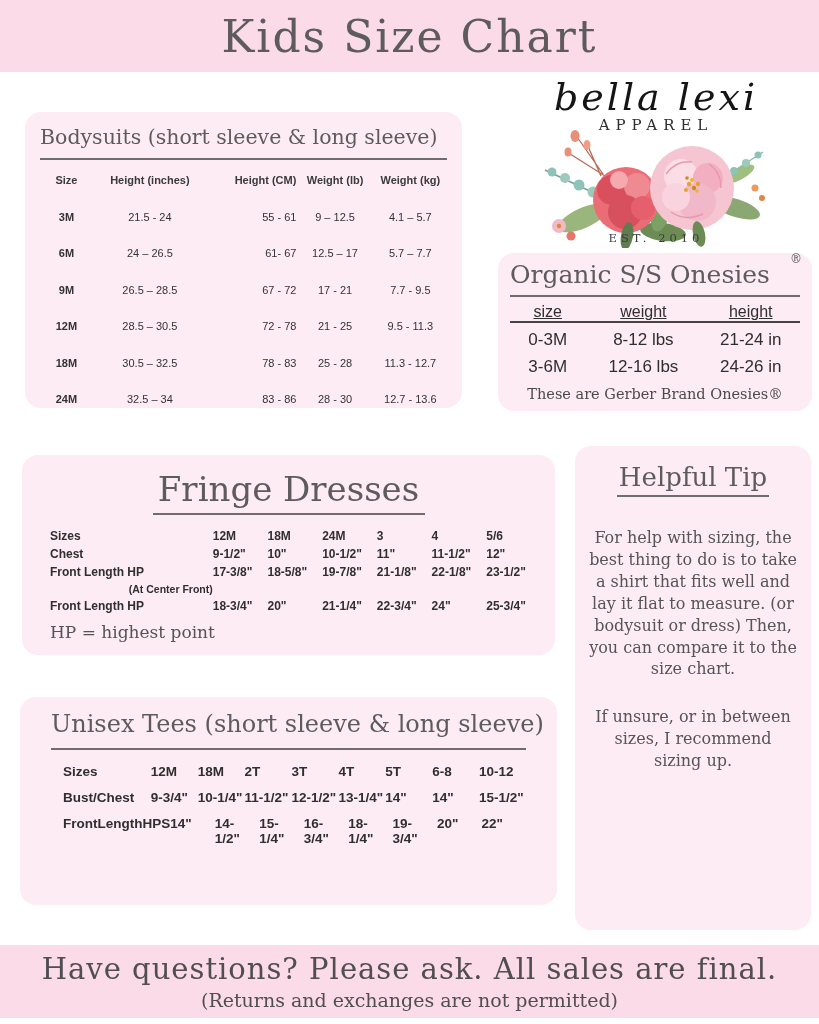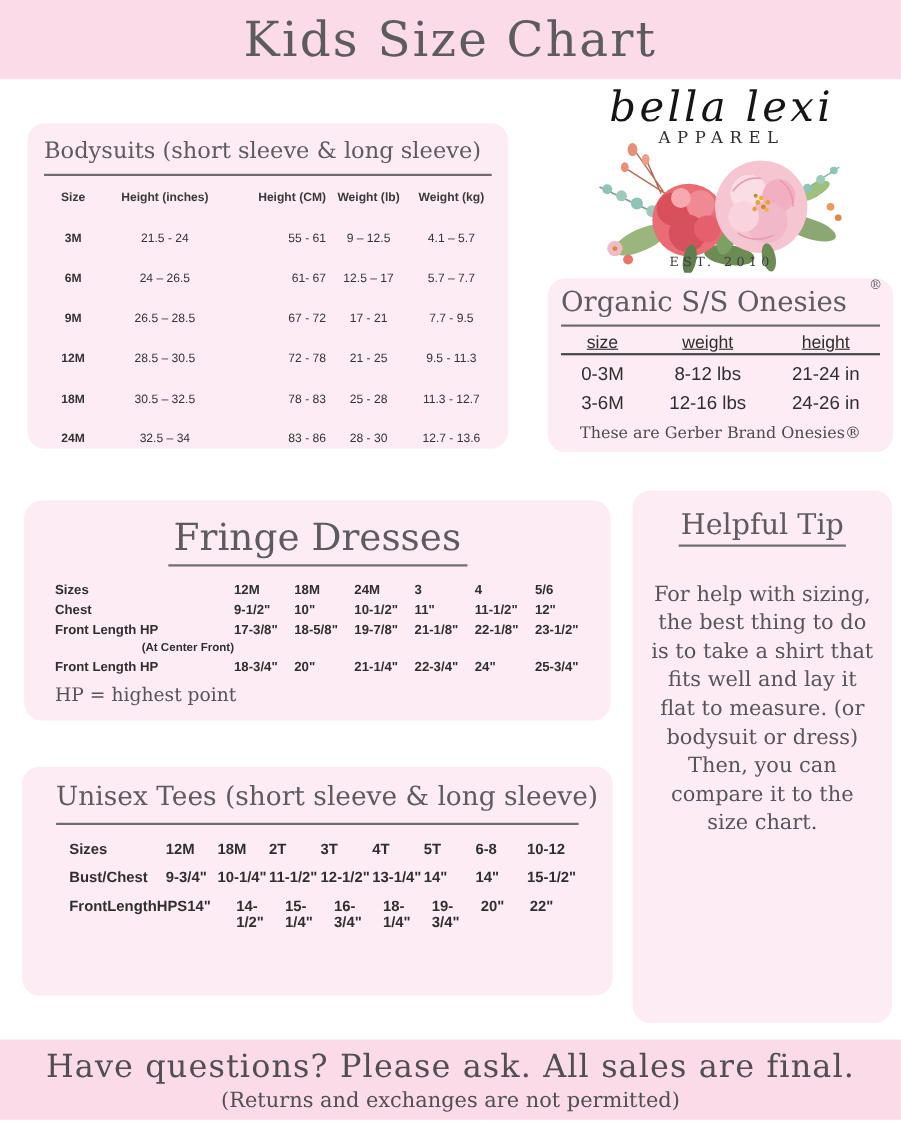--- a/index.html
+++ b/index.html
@@ -80,21 +80,21 @@
   .fringe .tcell{text-align:left;font-weight:700;font-size:12px;color:#2f2f2f;flex:1;}
   .fringe .c0{flex:0 0 35%;padding-left:14px;}
   .fringe .trow.small .tcell{font-size:10.5px;text-align:right;}
   .fringe-footnote{font-family:"DejaVu Serif",serif;font-size:17px;color:#55525a;
                    margin:9px 0 0 14px;}
 
   
   .tip{left:575px;top:446px;width:236px;height:484px;padding:16px 14px 0;}
   .tip-title{font-size:26px;text-align:center;}
   .tip .title-rule{width:152px;margin:3px auto 0;}
-  .tip p{font-family:"DejaVu Serif",serif;font-size:19px;line-height:1.37;text-align:center;
+  .tip p{font-family:"DejaVu Serif",serif;font-size:16px;line-height:1.37;text-align:center;
          color:#56535a;}
   .tip .p1{margin-top:30px;}
   .tip .p2{margin-top:26px;}
 
   
   .tees{left:20px;top:697px;width:537px;height:208px;padding:13px 31px 0;}
   .tees-title{font-size:24px;white-space:nowrap;border-bottom:2px solid var(--rule-gray);
               padding-bottom:10px;}
   .tees .tbody{margin-top:14px;}
   .tees .trow{margin-top:11px;}
@@ -307,20 +307,21 @@
           <div class="tcell c6">25-3/4"</div>
         </div>
       </div>
     <div class="fringe-footnote">HP = highest point</div>
   </section>
 
   <aside class="panel tip">
     <h2 class="slab tip-title">Helpful Tip</h2>
     <div class="title-rule"></div>
     <p class="p1">For help with sizing, the best thing to do is to take a shirt that fits well and lay it flat to measure. (or bodysuit or dress) Then, you can compare it to the size chart.</p>
+    <p class="p2">If unsure, or in between sizes, I recommend sizing up.</p>
   </aside>
 
   <section class="panel tees">
     <h2 class="slab tees-title">Unisex Tees (short sleeve &amp; long sleeve)</h2>
     <div class="tbody">
         <div class="trow">
           <div class="tcell c0">Sizes</div>
           <div class="tcell c1">12M</div>
           <div class="tcell c2">18M</div>
           <div class="tcell c3">2T</div>

